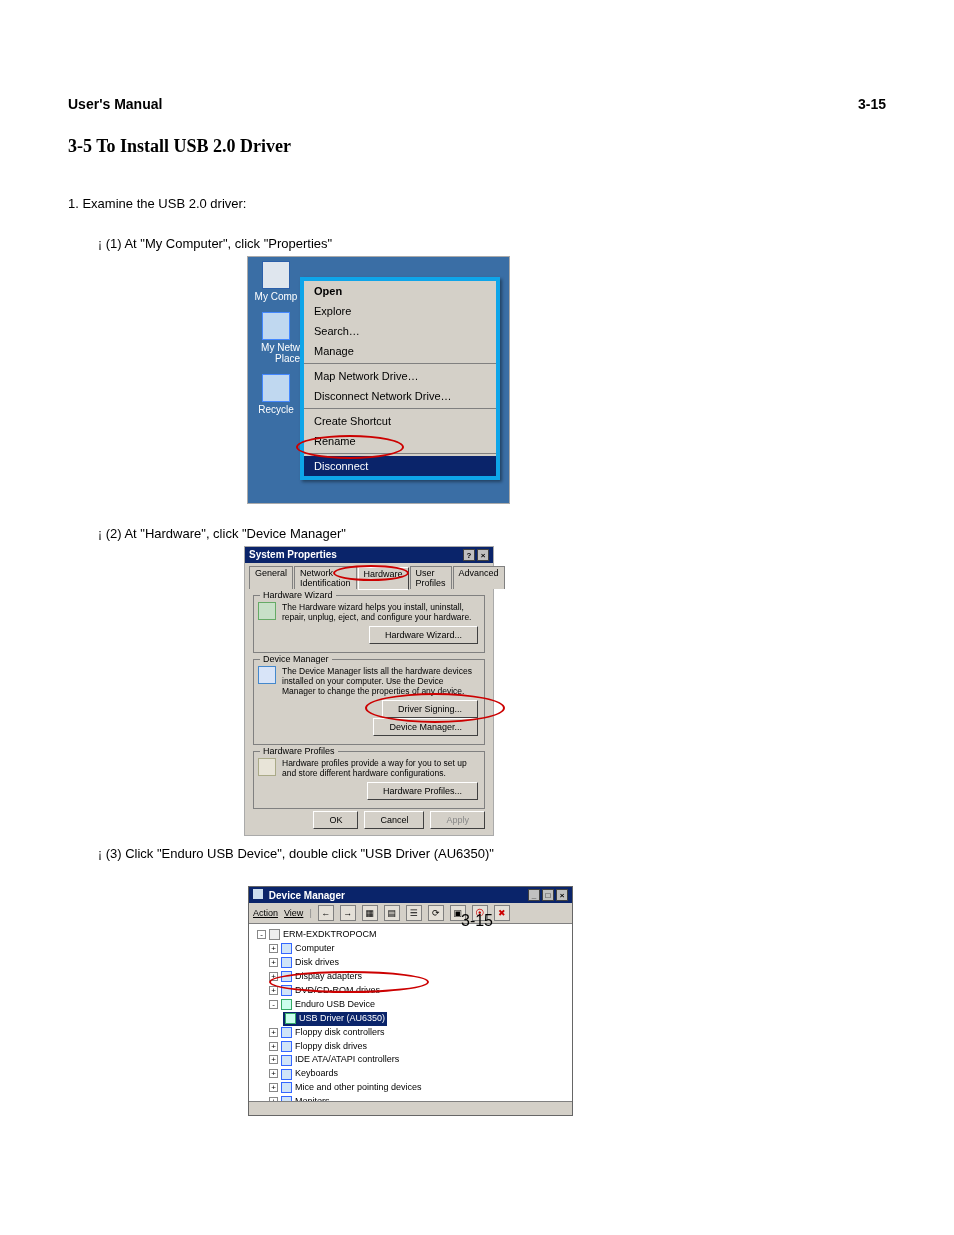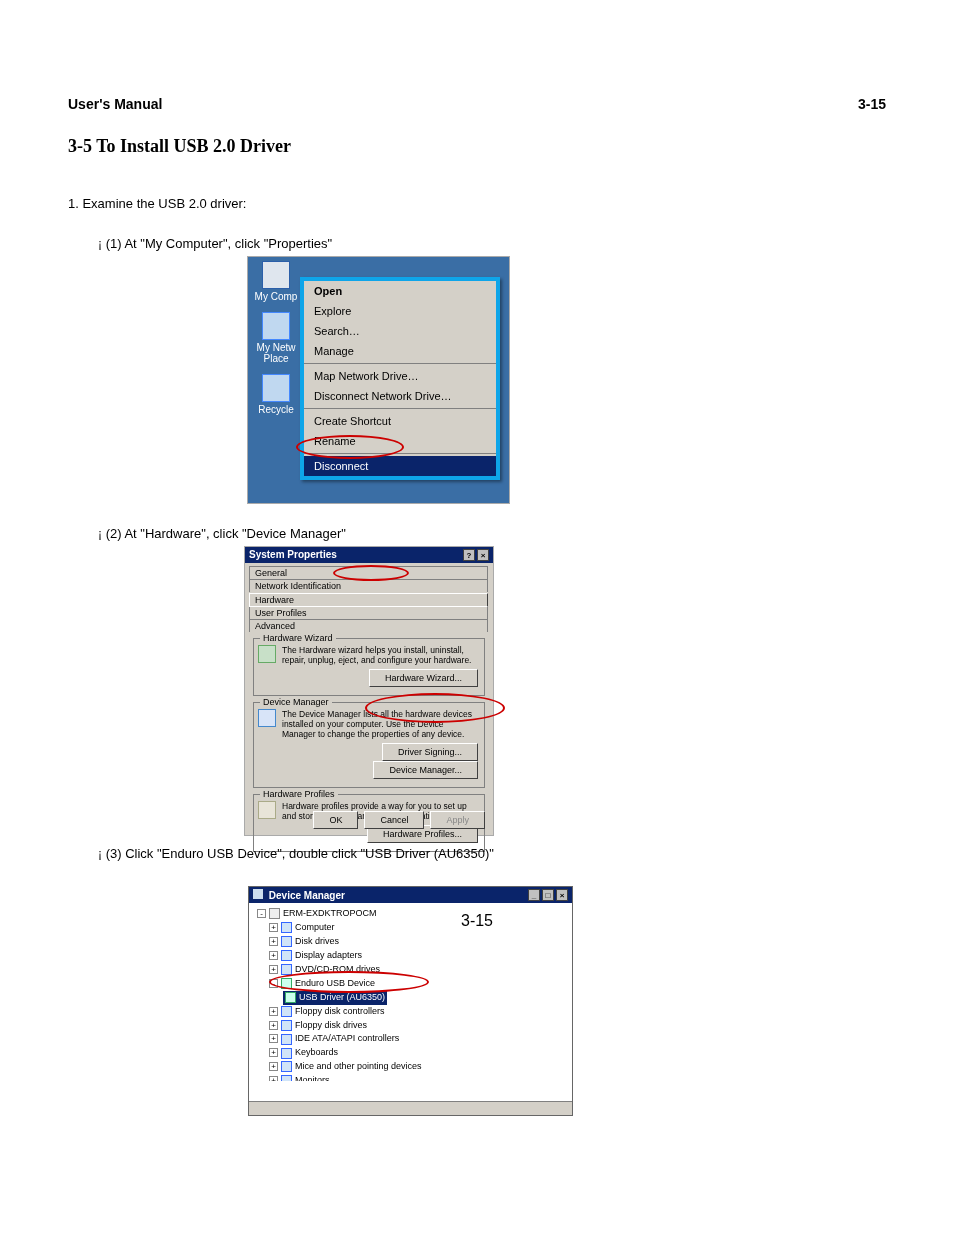--- a/index.html
+++ b/index.html
@@ -62,21 +62,21 @@
   .desk-icons {
     position: absolute;
     left: 4px; top: 4px;
     width: 48px;
     display: flex;
     flex-direction: column;
     gap: 10px;
     align-items: center;
     color: #fff;
     font-size: 10px;
-    text-align: center;
+    text-align: right;
   }
   .dicon { display:flex; flex-direction:column; align-items:center; gap:2px; }
   .dicon .ico {
     width: 28px; height: 28px;
     background:#c0d8f0;
     border:1px solid #48f;
   }
   .dicon[data-name="my-computer-icon"] .ico {
     background:#dfe6ee; border-color:#2b5fa9;
   }
@@ -116,21 +116,21 @@
     padding:2px 4px;
     display:flex; justify-content:space-between; align-items:flex-start;
   }
   .titlebar .wbuttons { display:flex; gap:2px; }
   .titlebar .wbuttons span {
     width:12px;height:12px;background:#c0c0c0;border:1px solid #404040;
     display:inline-flex;align-items:center;justify-content:center;
     font-size:8px;color:#000;
   }
   .tabs {
-    display:flex; gap:0; padding: 3px 4px 0 4px; flex-direction: column;
+    display:flex; gap:0; padding: 3px 4px 0 4px;
   }
   .tab {
     font-size:9px;
     padding:1px 5px;
     background:#d4d0c8;
     border:1px solid #808080;
     border-bottom:none;
     margin-right:1px;
   }
   .tab.active {
@@ -327,20 +327,34 @@
     <span>
       <span data-name="app-icon" style="display:inline-block;width:10px;height:10px;background:#cde;margin-right:3px;"></span>
       <span data-name="window-title">Device Manager</span>
     </span>
     <span class="wbuttons">
       <span data-name="minimize-icon">_</span>
       <span data-name="maximize-icon">□</span>
       <span data-name="close-icon">×</span>
     </span>
   </div>
+  <div class="dm-toolbar" data-name="toolbar">
+    <span data-name="menu-action" style="text-decoration:underline">Action</span>
+    <span data-name="menu-view" style="text-decoration:underline">View</span>
+    <span style="color:#888">|</span>
+    <span class="tbtn" data-name="back-icon">←</span>
+    <span class="tbtn" data-name="forward-icon">→</span>
+    <span class="tbtn" data-name="toolbar-icon">▦</span>
+    <span class="tbtn" data-name="toolbar-icon">▤</span>
+    <span class="tbtn" data-name="properties-icon">☰</span>
+    <span class="tbtn" data-name="refresh-icon">⟳</span>
+    <span class="tbtn" data-name="toolbar-icon">▣</span>
+    <span class="tbtn" data-name="toolbar-icon" style="color:#c00">⦿</span>
+    <span class="tbtn" data-name="toolbar-icon" style="color:#c00">✖</span>
+  </div>
   <div class="tree" data-name="device-tree">
     <div class="node" data-name="tree-root"><span class="exp">-</span><span class="nico" style="background:#eee;border-color:#888"></span><span data-name="root-label">ERM-EXDKTROPOCM</span></div>
     <div class="node lvl1" data-name="tree-computer"><span class="exp">+</span><span class="nico"></span><span data-name="tree-label">Computer</span></div>
     <div class="node lvl1" data-name="tree-disk"><span class="exp">+</span><span class="nico"></span><span data-name="tree-label">Disk drives</span></div>
     <div class="node lvl1" data-name="tree-display"><span class="exp">+</span><span class="nico"></span><span data-name="tree-label">Display adapters</span></div>
     <div class="node lvl1" data-name="tree-dvd"><span class="exp">+</span><span class="nico"></span><span data-name="tree-label">DVD/CD-ROM drives</span></div>
     <div class="node lvl1" data-name="tree-enduro"><span class="exp">-</span><span class="nico" style="background:#cfe;border-color:#3a6"></span><span data-name="tree-label">Enduro USB Device</span></div>
     <div class="lvl2"><span class="node sel" data-name="tree-usb-driver"><span class="nico" style="background:#cfe;border-color:#3a6"></span><span data-name="tree-label">USB Driver (AU6350)</span></span></div>
     <div class="node lvl1" data-name="tree-fdc"><span class="exp">+</span><span class="nico"></span><span data-name="tree-label">Floppy disk controllers</span></div>
     <div class="node lvl1" data-name="tree-fdd"><span class="exp">+</span><span class="nico"></span><span data-name="tree-label">Floppy disk drives</span></div>

